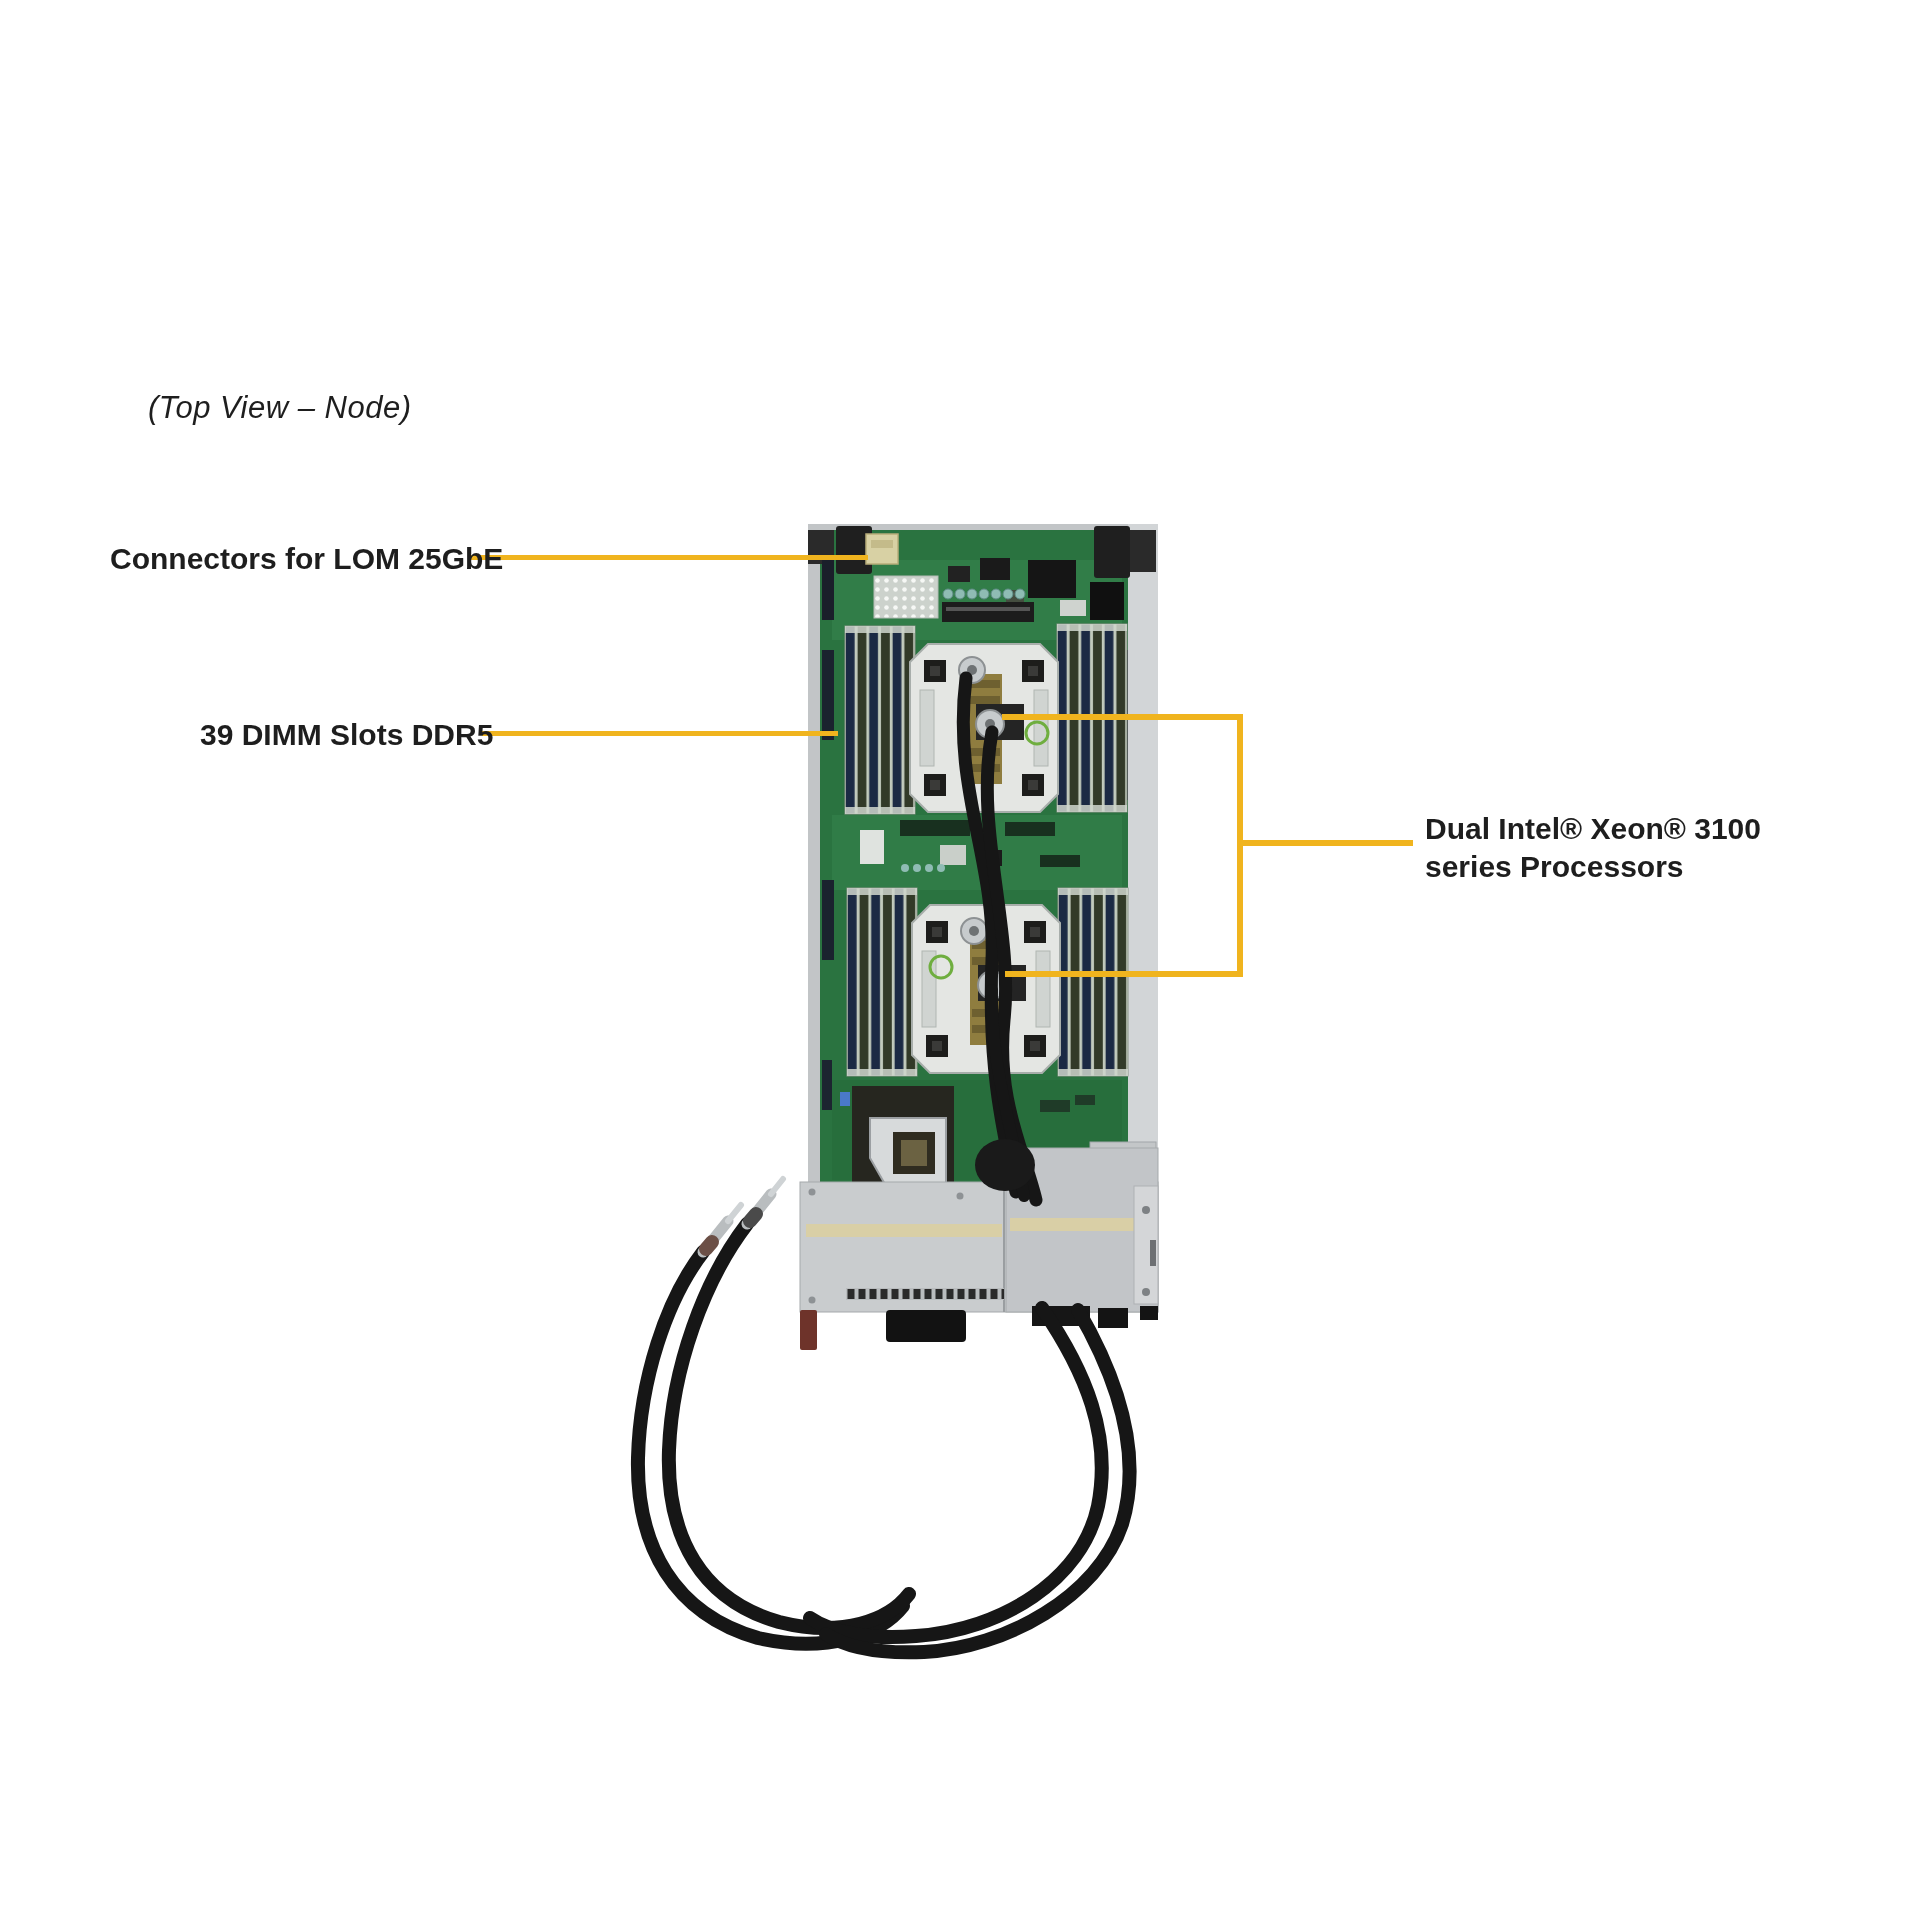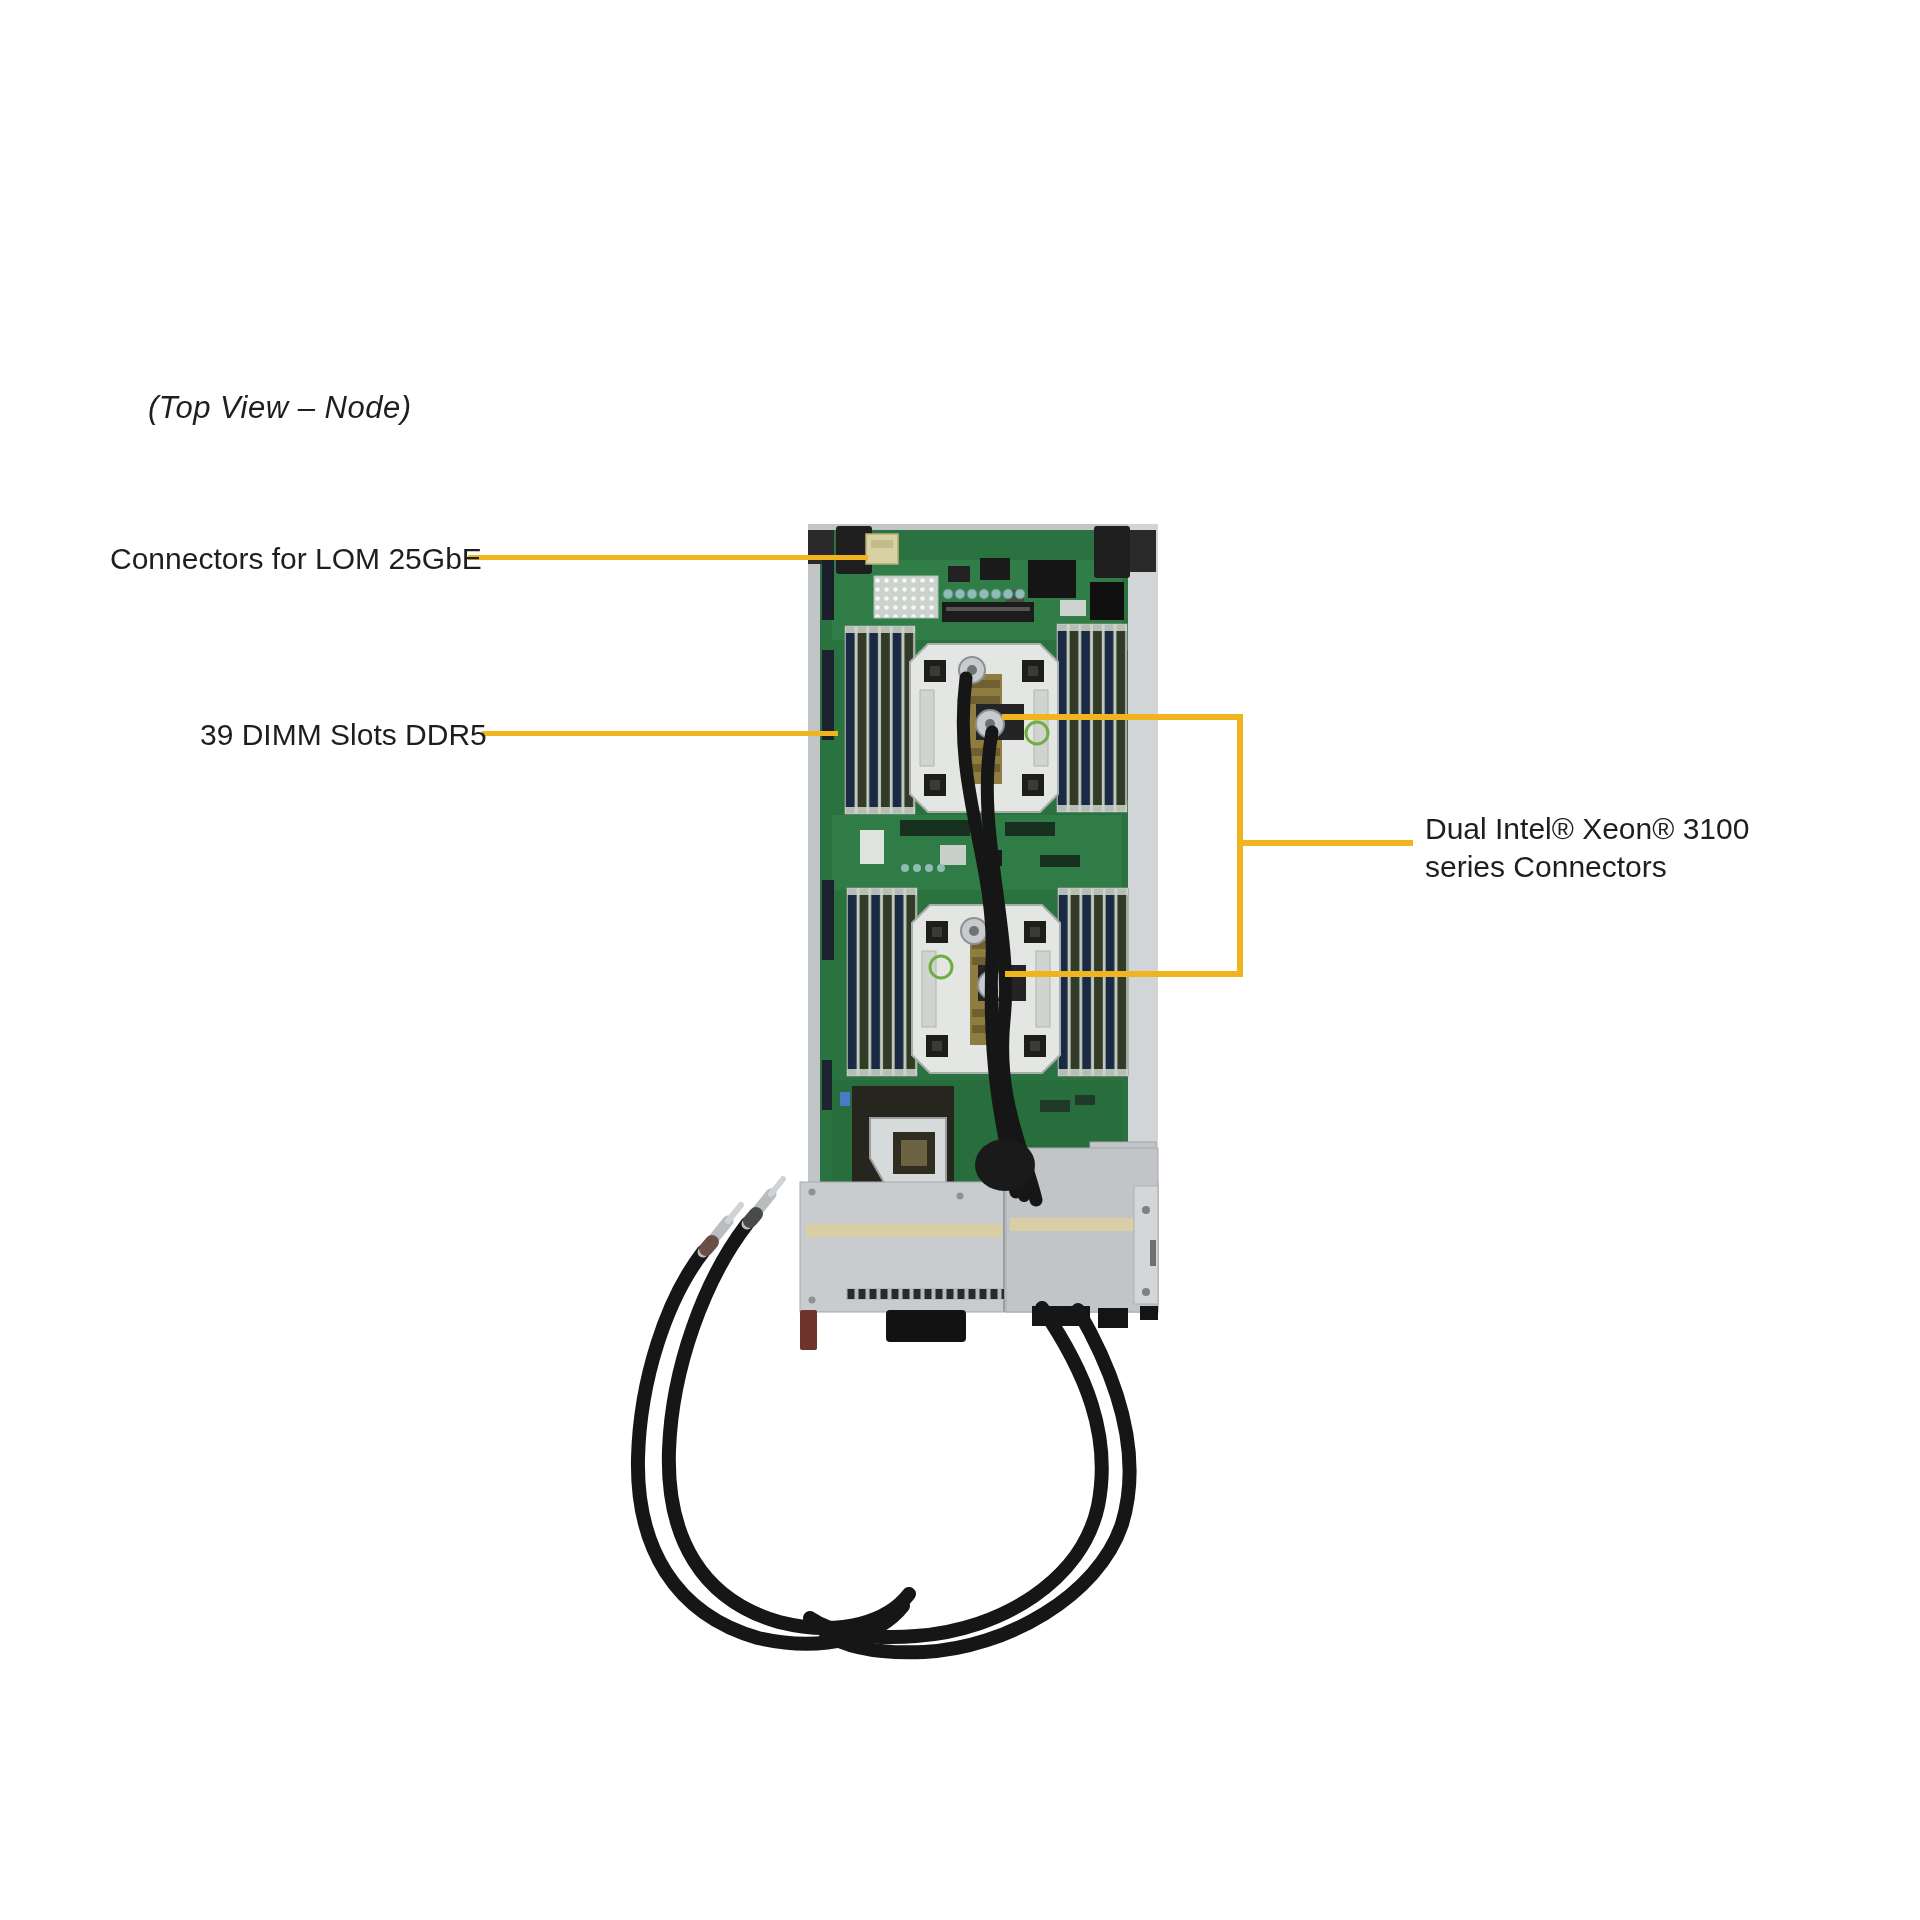--- a/index.html
+++ b/index.html
@@ -9,21 +9,21 @@
   html,body{margin:0;padding:0;background:#ffffff;}
   .stage{
     position:relative;width:1872px;height:1920px;background:#ffffff;overflow:hidden;
     font-family:"Liberation Sans", sans-serif;color:var(--label-text);
   }
   .board-svg{position:absolute;left:0;top:0;}
   .fig-title{
     position:absolute;left:148px;top:390px;
     font-size:31px;font-style:italic;letter-spacing:.5px;white-space:nowrap;
   }
-  .callout{position:absolute;font-size:30px;white-space:nowrap;}
+  .callout{position:absolute;font-size:30px;white-space:nowrap;font-weight:bold;}
   .callout.lom{left:110px;top:542px;}
   .callout.dimm{left:200px;top:718px;}
   .callout.cpu{left:1425px;top:810px;line-height:38px;white-space:normal;width:340px;}
   .yline{position:absolute;background:var(--accent);}
   .yl-lom{left:468px;top:555px;width:400px;height:5px;}
   .yl-dimm{left:482px;top:731px;width:356px;height:5px;}
   .yl-cpu-top{left:1002px;top:714px;width:241px;height:6px;}
   .yl-cpu-bot{left:1005px;top:971px;width:238px;height:6px;}
   .yl-cpu-vert{left:1237px;top:714px;width:6px;height:263px;}
   .yl-cpu-mid{left:1243px;top:840px;width:170px;height:6px;}
@@ -214,16 +214,16 @@
   <div class="yline yl-cpu-mid"></div>
 
   <div class="fig-title">(Top View – Node)</div>
 
   <div class="callout lom">Connectors for LOM 25GbE</div>
 
   <div class="callout dimm">39 DIMM Slots DDR5</div>
 
   <div class="callout cpu">
     <span>Dual Intel® Xeon® 3100</span><br>
-    <span>series Connectors</span>
+    <span>series Processors</span>
   </div>
 
 </div>
 
 </body></html>

